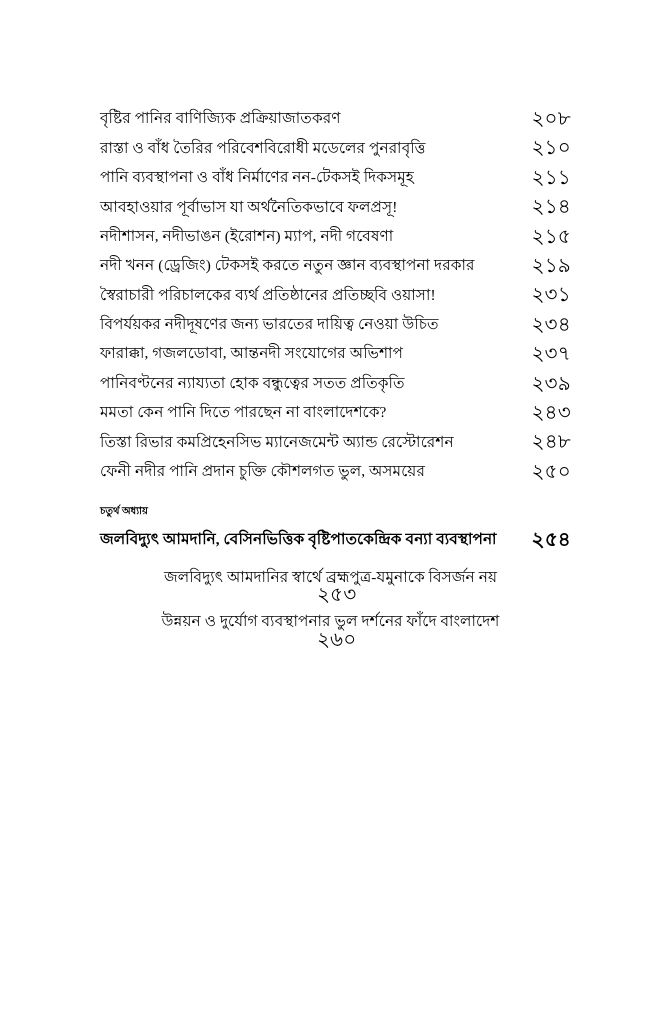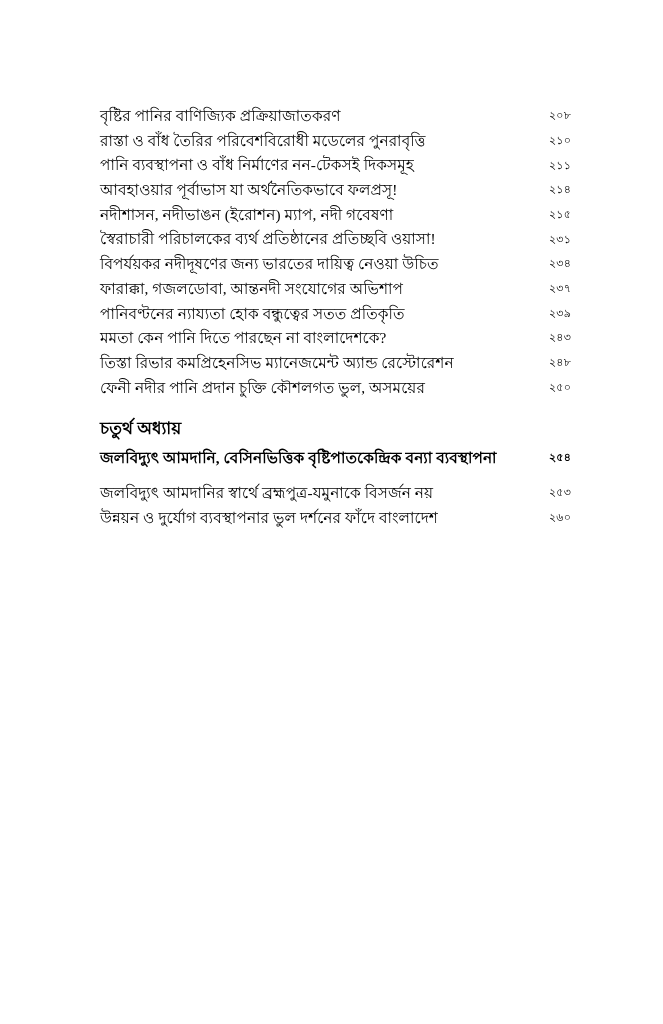--- a/index.html
+++ b/index.html
@@ -44,52 +44,53 @@
   }
 
   .toc-title {
     font-size: 15.3px;
     letter-spacing: 0.1px;
     flex: 0 1 auto;
     padding-right: 10px;
   }
 
   .toc-page {
-    font-size: 11px;
+    font-size: 20px;
     flex: 0 0 auto;
     text-align: right;
     min-width: 42px;
     letter-spacing: 0.2px;
   }
 
   
   .chapter-block {
     margin-top: 25px;
   }
 
   .chapter-heading {
-    font-size: 17px;
+    font-size: 10px;
     font-weight: bold;
     line-height: 1.0;
     margin: 16px 0 13px 0;
     white-space: nowrap;
   }
 
   .toc-row.bold .toc-title,
   .toc-row.bold .toc-page {
     font-weight: bold;
   }
 
   .toc-row.bold {
     margin-bottom: 20px;
     gap: 8px;
   }
 
   .tail-list .toc-row {
     margin-bottom: 9.4px;
+    flex-direction: column;
   }
 </style>
 </head>
 <body>
 
 <div class="page">
   <div class="toc">
 
     <div class="toc-list">
 
@@ -111,20 +112,24 @@
       <div class="toc-row">
         <span class="toc-title">আবহাওয়ার পূর্বাভাস যা অর্থনৈতিকভাবে ফলপ্রসূ!</span>
         <span class="toc-page">২১৪</span>
       </div>
 
       <div class="toc-row">
         <span class="toc-title">নদীশাসন, নদীভাঙন (ইরোশন) ম্যাপ, নদী গবেষণা</span>
         <span class="toc-page">২১৫</span>
       </div>
 
+      <div class="toc-row">
+        <span class="toc-title">নদী খনন (ড্রেজিং) টেকসই করতে নতুন জ্ঞান ব্যবস্থাপনা দরকার</span>
+        <span class="toc-page">২১৯</span>
+      </div>
 
 
       <div class="toc-row">
         <span class="toc-title">স্বৈরাচারী পরিচালকের ব্যর্থ প্রতিষ্ঠানের প্রতিচ্ছবি ওয়াসা!</span>
         <span class="toc-page">২৩১</span>
       </div>
 
       <div class="toc-row">
         <span class="toc-title">বিপর্যয়কর নদীদূষণের জন্য ভারতের দায়িত্ব নেওয়া উচিত</span>
         <span class="toc-page">২৩৪</span>

